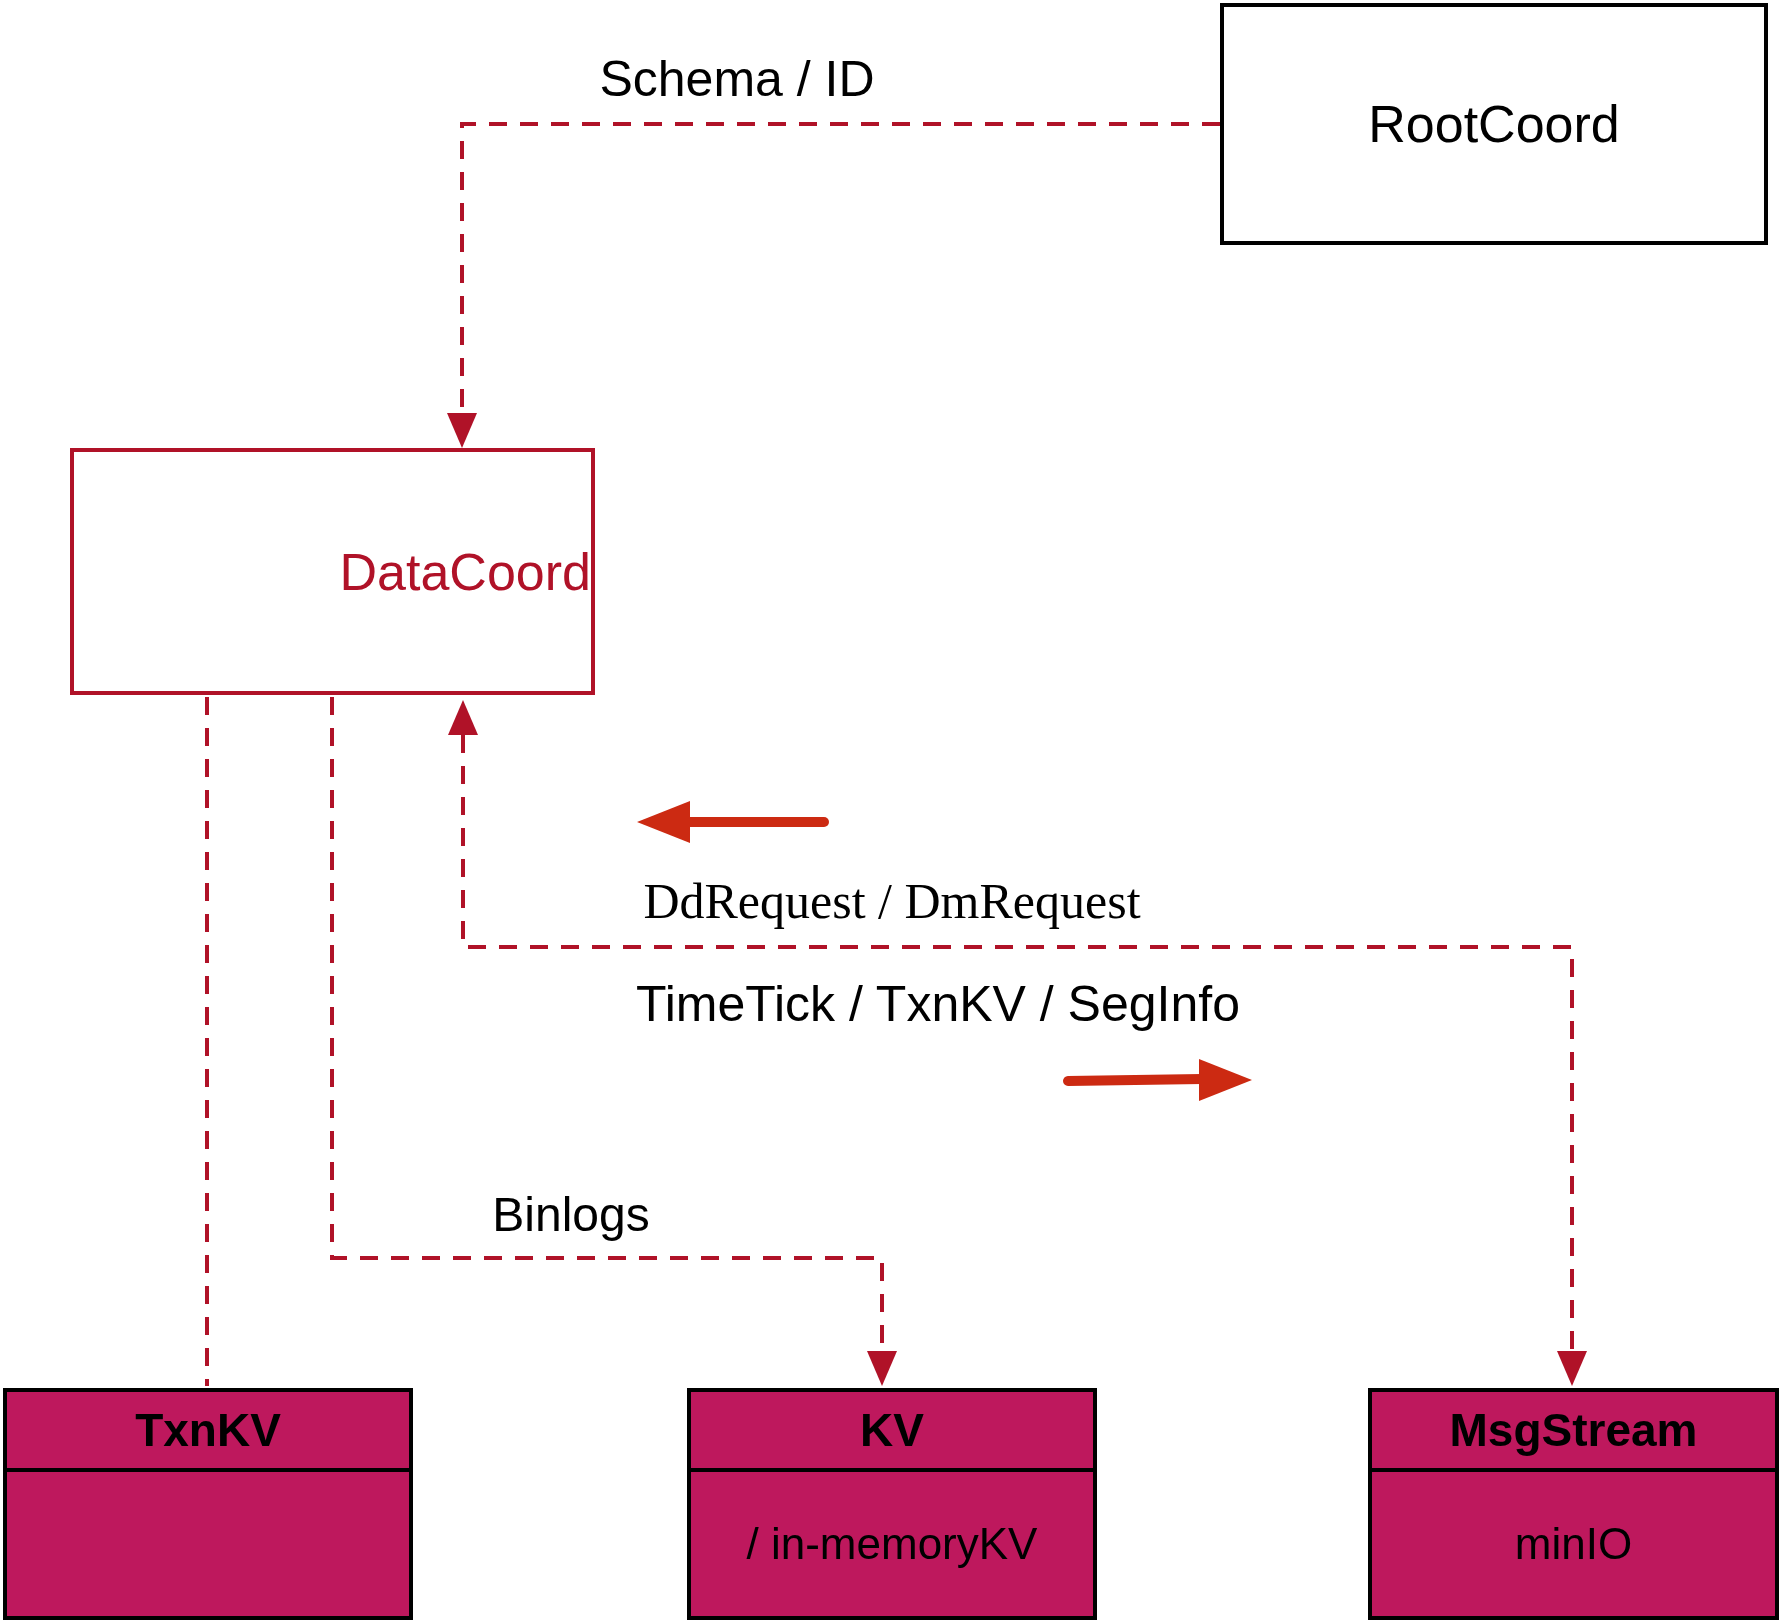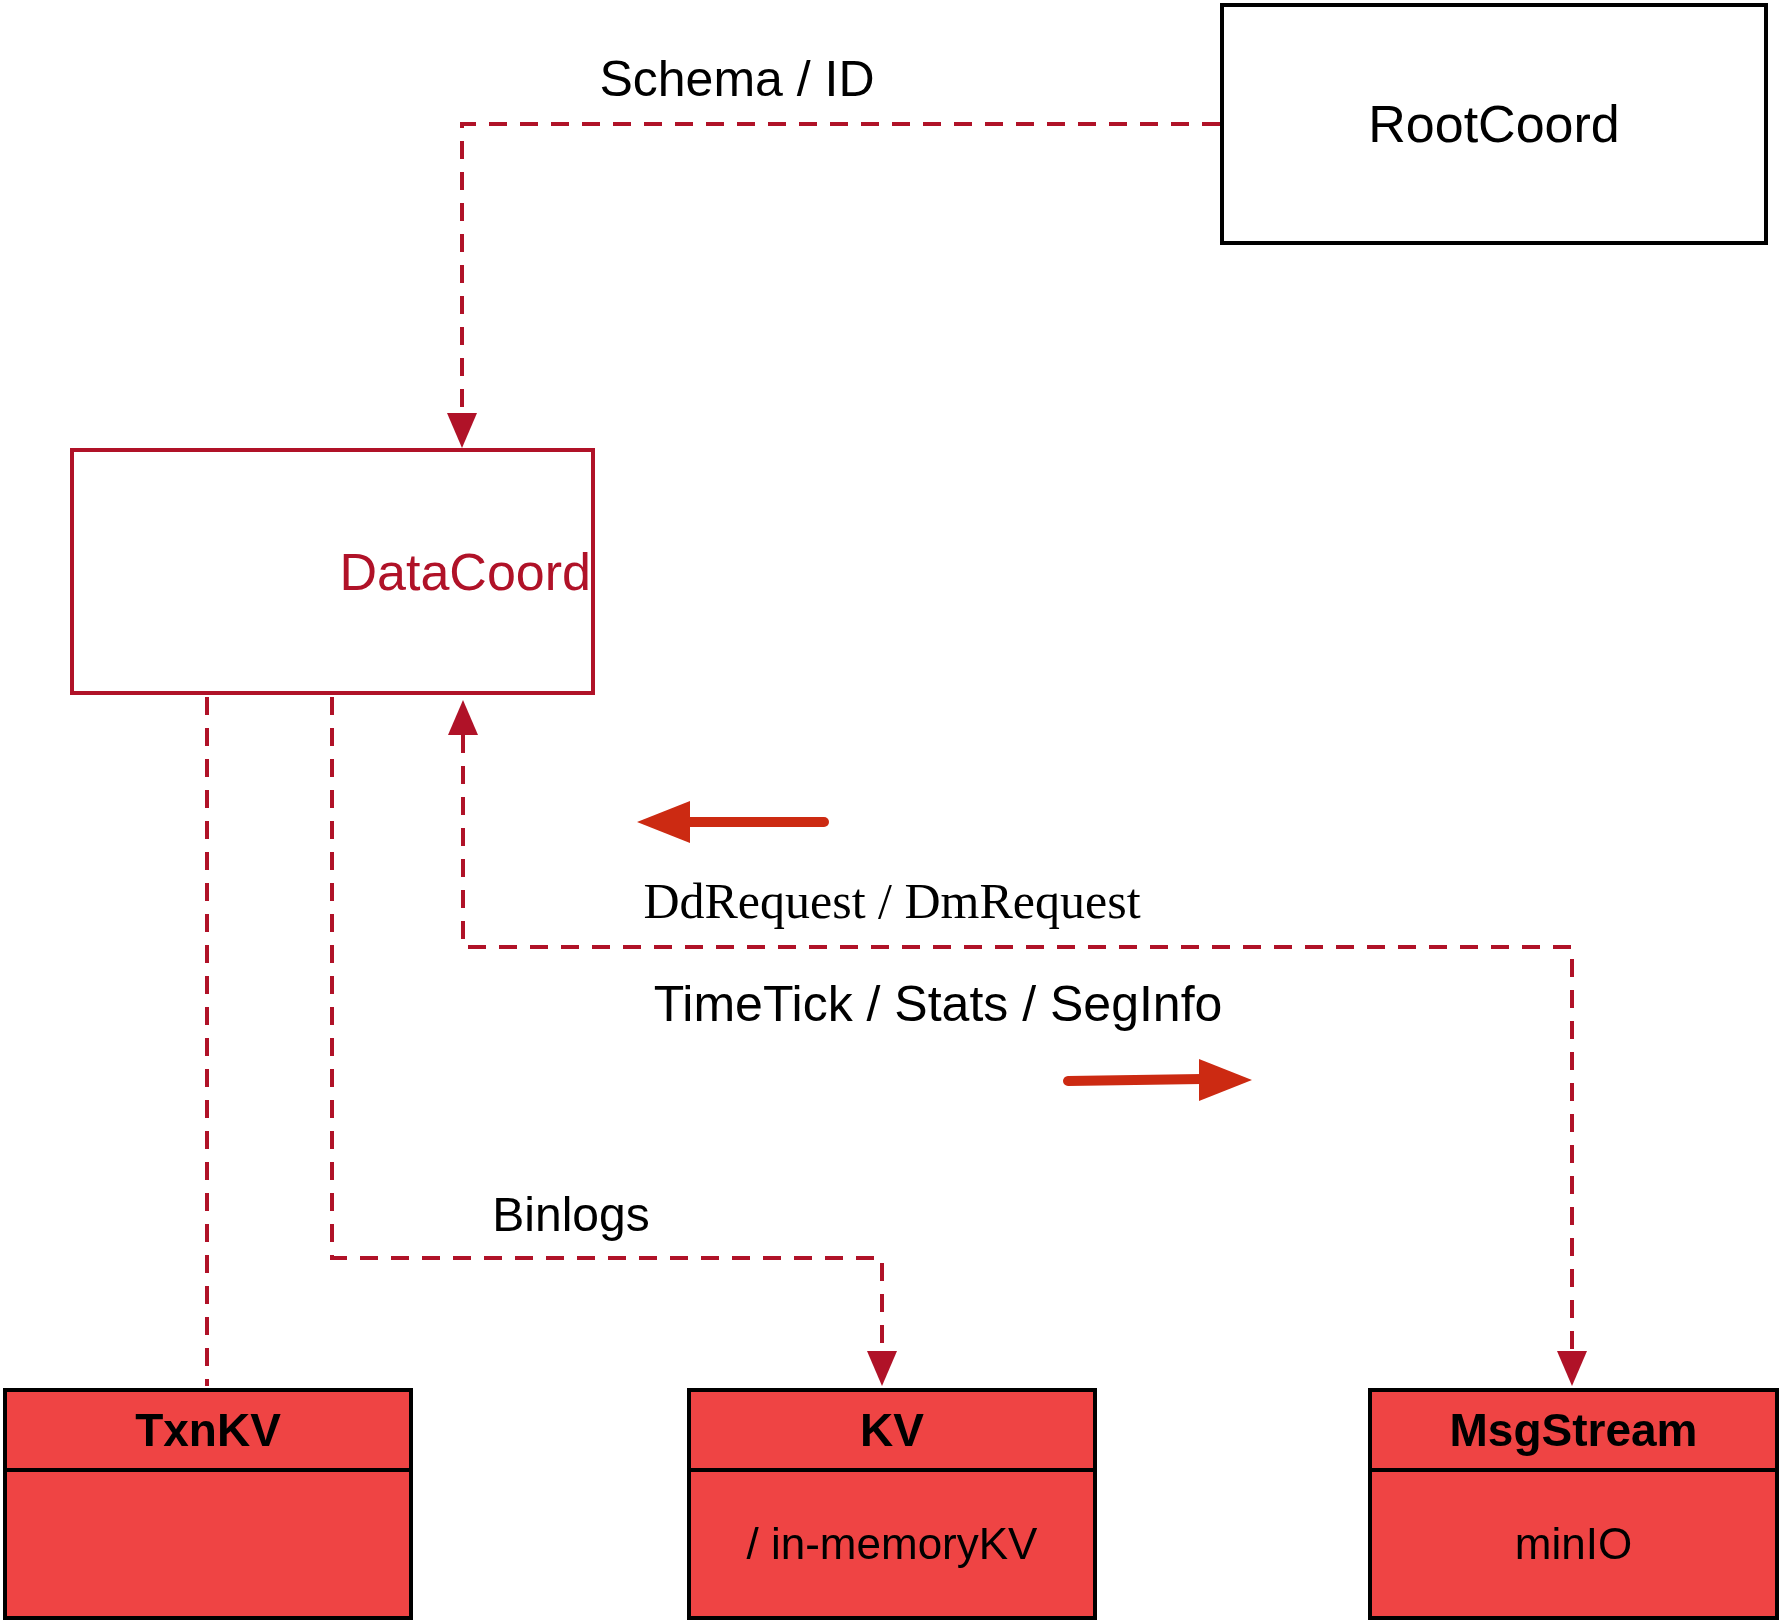--- a/index.html
+++ b/index.html
@@ -18,21 +18,21 @@
     display:flex;align-items:center;justify-content:center;
   }
   .node-label{
     font-size:52px;color:#000000;white-space:nowrap;
   }
   #rootcoord{left:1220px;top:3px;width:548px;height:242px;}
   #datacoord{left:70px;top:448px;width:525px;height:247px;border-color:#b01228;justify-content:flex-end;}
   #datacoord .node-label{color:#b01228;}
   .store{
     position:absolute;
-    background:#ef4444;
+    background:#be185d;
     border:4px solid #000000;
     box-sizing:border-box;
     display:flex;flex-direction:column;
   }
   #txnkv{left:3px;top:1388px;width:410px;height:232px;}
   #kv{left:687px;top:1388px;width:410px;height:232px;}
   #msgstream{left:1368px;top:1388px;width:411px;height:232px;}
   .store-header{
     height:76px;flex:0 0 76px;
     border-bottom:4px solid #000000;
@@ -121,16 +121,16 @@
 
   <div class="store" id="msgstream">
     <div class="store-header">MsgStream</div>
     <div class="store-body">
       <span>minIO</span>
     </div>
   </div>
 
   <div class="edge-label" id="label-schema">Schema / ID</div>
   <div class="edge-label" id="label-ddrequest">DdRequest / DmRequest</div>
-  <div class="edge-label" id="label-timetick">TimeTick / Stats / SegInfo</div>
+  <div class="edge-label" id="label-timetick">TimeTick / TxnKV / SegInfo</div>
   <div class="edge-label" id="label-binlogs">Binlogs</div>
 
 </div>
 
 </body></html>

